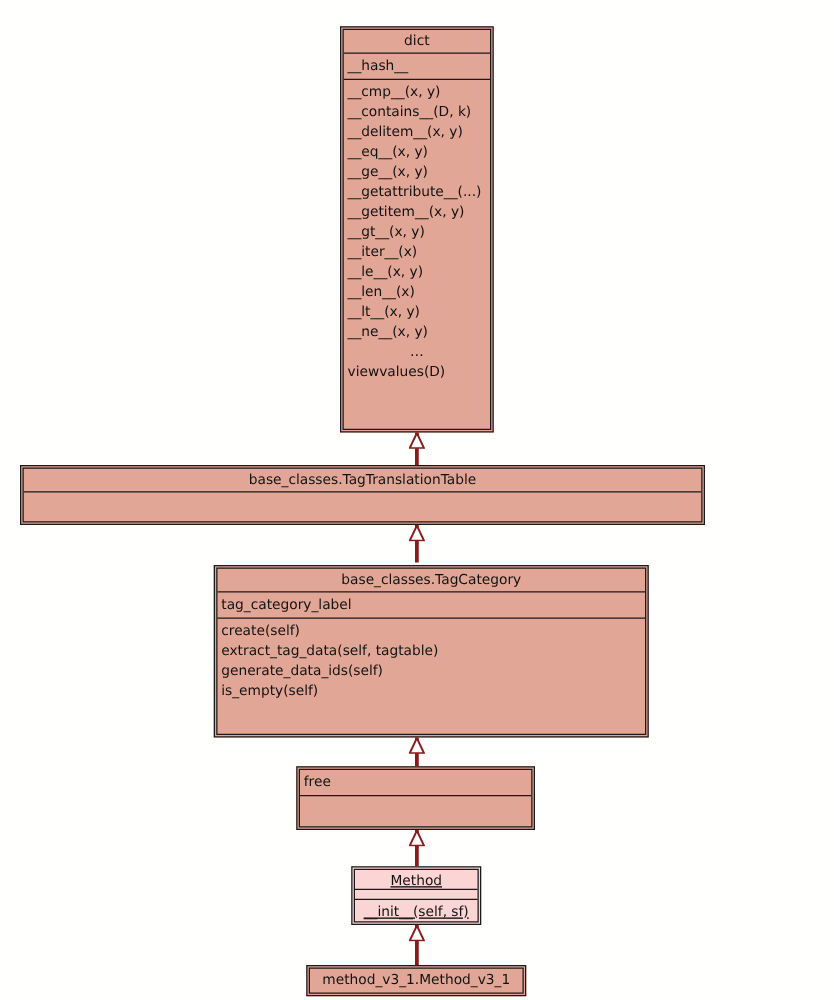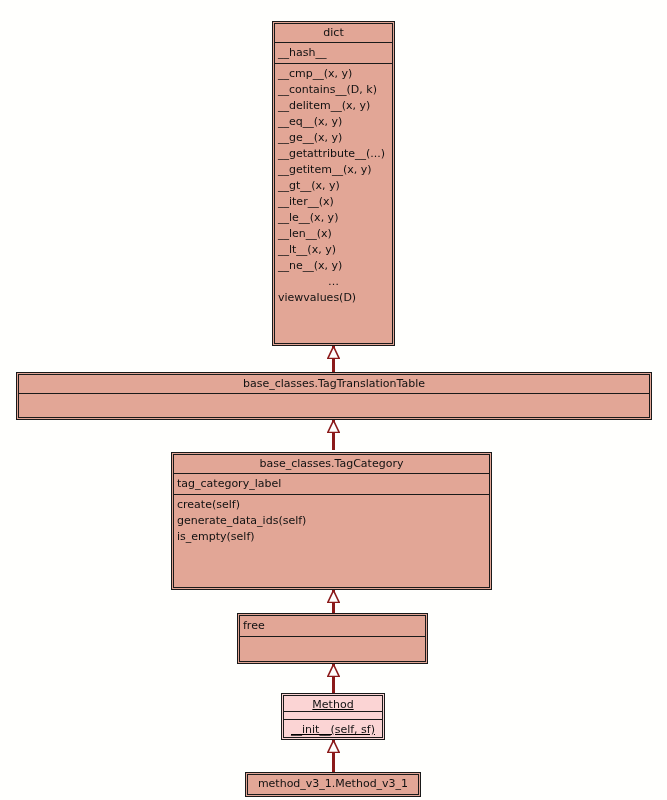--- a/index.html
+++ b/index.html
@@ -127,44 +127,45 @@
 
   <div class="edge" style="left:332px; top:334px; height:26px; width:3px;">
     <div class="stem" style="height:26px;"></div>
     <div class="tri">
       <svg width="13" height="13" viewBox="0 0 13 13">
         <polygon points="6.5,0.5 12.2,12.5 0.8,12.5" fill="#fffffd" stroke="#8b1a1a" stroke-width="1.6"></polygon>
       </svg>
     </div>
   </div>
 
-  <div class="uml-class" style="left:16px; top:360px; width:636px; height:48px;">
+  <div class="uml-class" style="left:16px; top:360px; width:548px; height:48px;">
     <div class="inner">
       <div class="compartment title">base_classes.TagTranslationTable</div>
       <div class="compartment attrs empty"></div>
     </div>
   </div>
 
   <div class="edge" style="left:332px; top:408px; height:30px; width:3px;">
     <div class="stem" style="height:30px;"></div>
     <div class="tri">
       <svg width="13" height="13" viewBox="0 0 13 13">
         <polygon points="6.5,0.5 12.2,12.5 0.8,12.5" fill="#fffffd" stroke="#8b1a1a" stroke-width="1.6"></polygon>
       </svg>
     </div>
   </div>
 
-  <div class="uml-class" style="left:171px; top:440px; width:321px; height:138px;">
+  <div class="uml-class" style="left:171px; top:440px; width:348px; height:138px;">
     <div class="inner">
       <div class="compartment title">base_classes.TagCategory</div>
       <div class="compartment attrs">
         <div class="member">tag_category_label</div>
       </div>
       <div class="compartment methods">
         <div class="member">create(self)</div>
+        <div class="member">extract_tag_data(self, tagtable)</div>
         <div class="member">generate_data_ids(self)</div>
         <div class="member">is_empty(self)</div>
       </div>
     </div>
   </div>
 
   <div class="edge" style="left:332px; top:578px; height:23px; width:3px;">
     <div class="stem" style="height:23px;"></div>
     <div class="tri">
       <svg width="13" height="13" viewBox="0 0 13 13">

